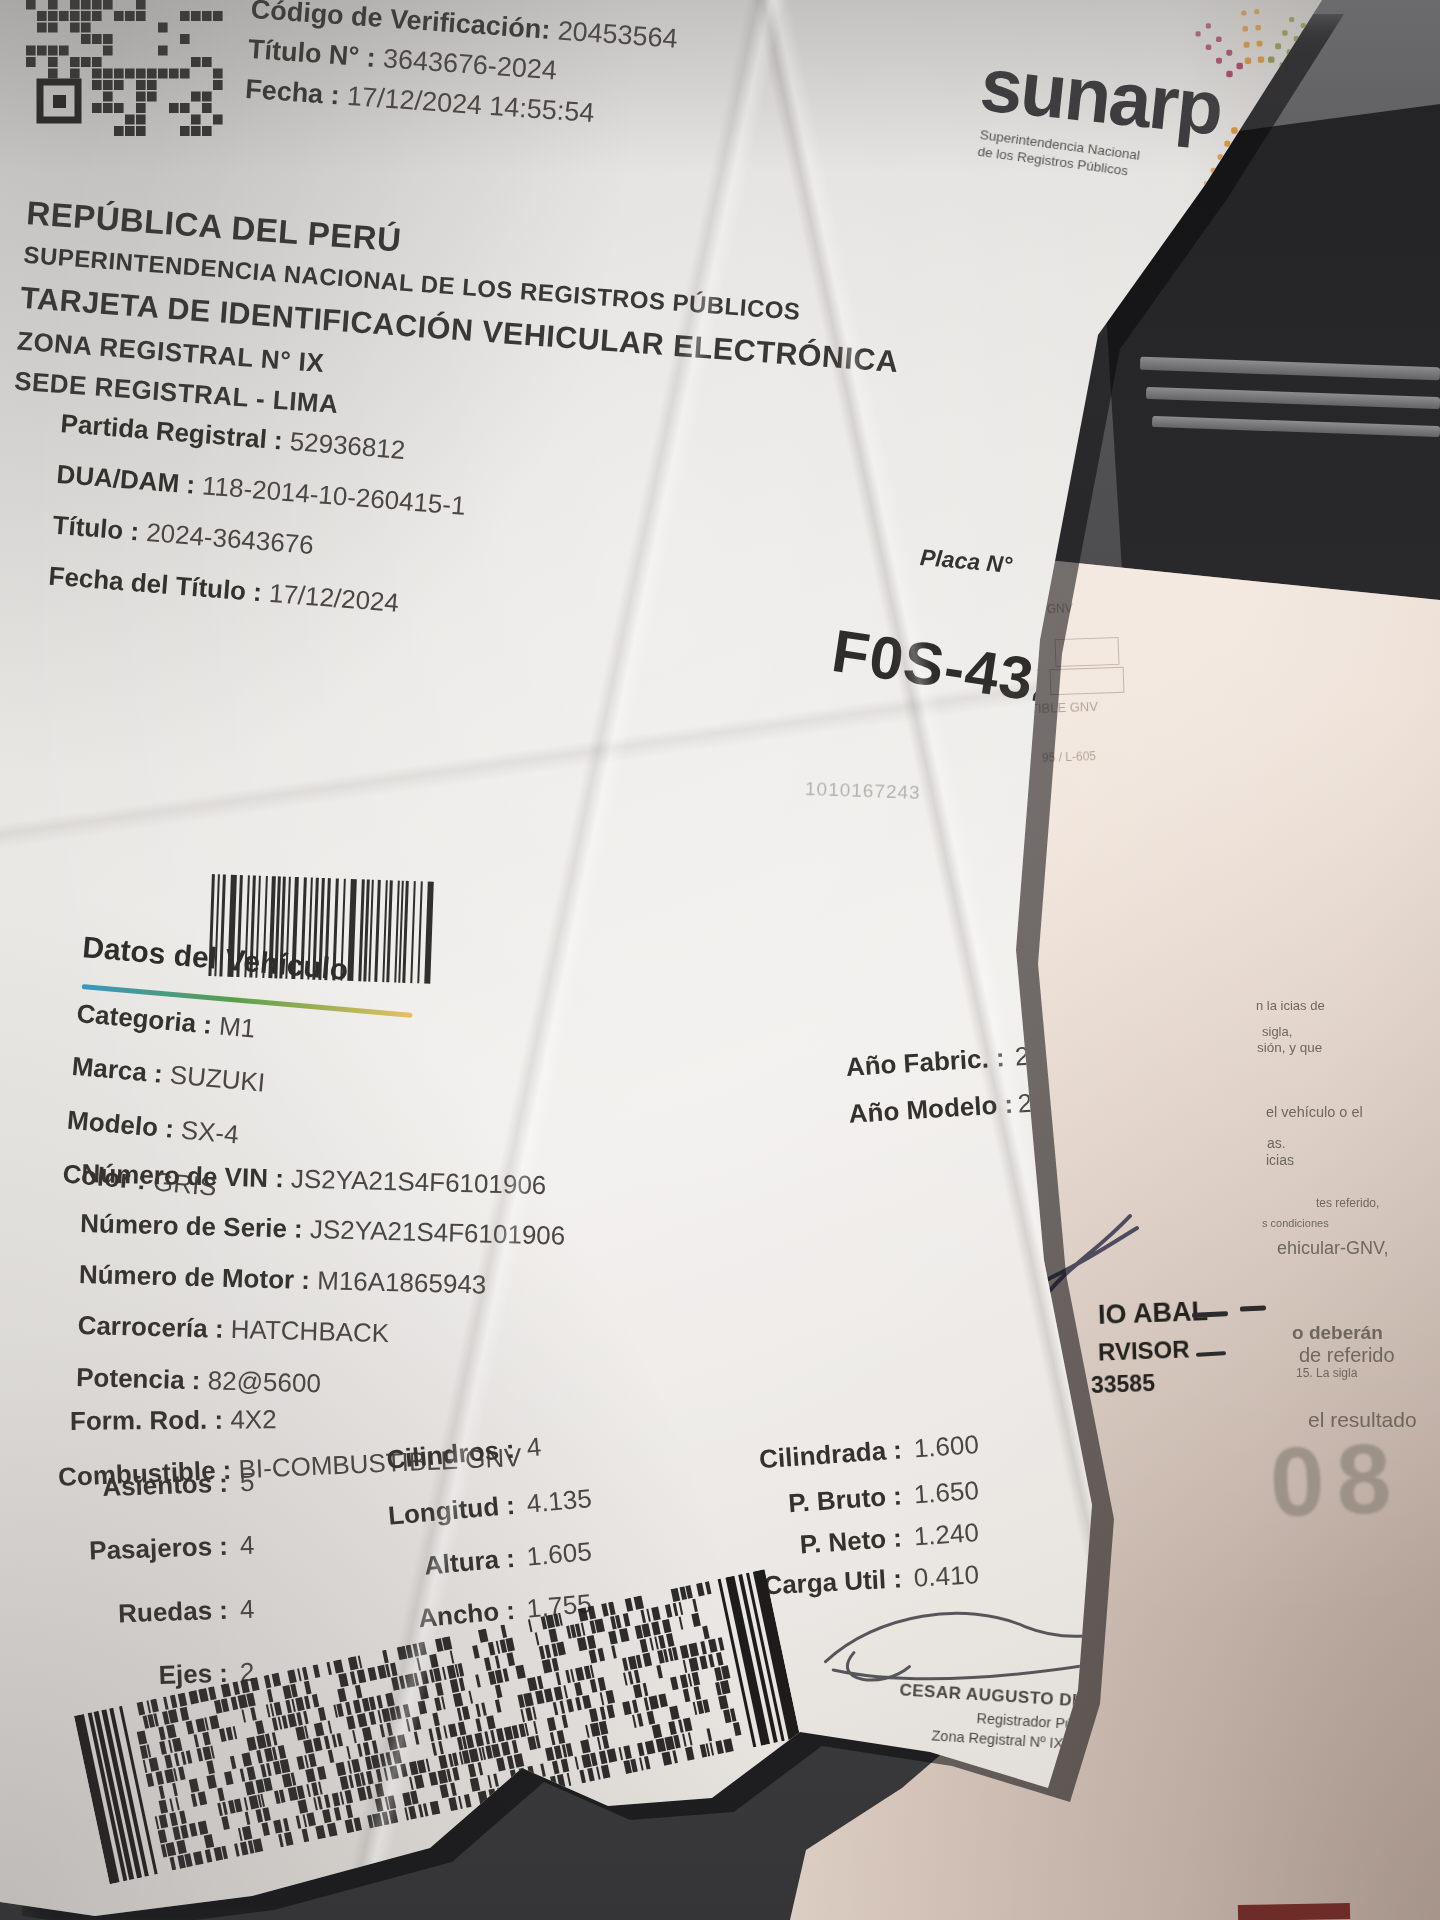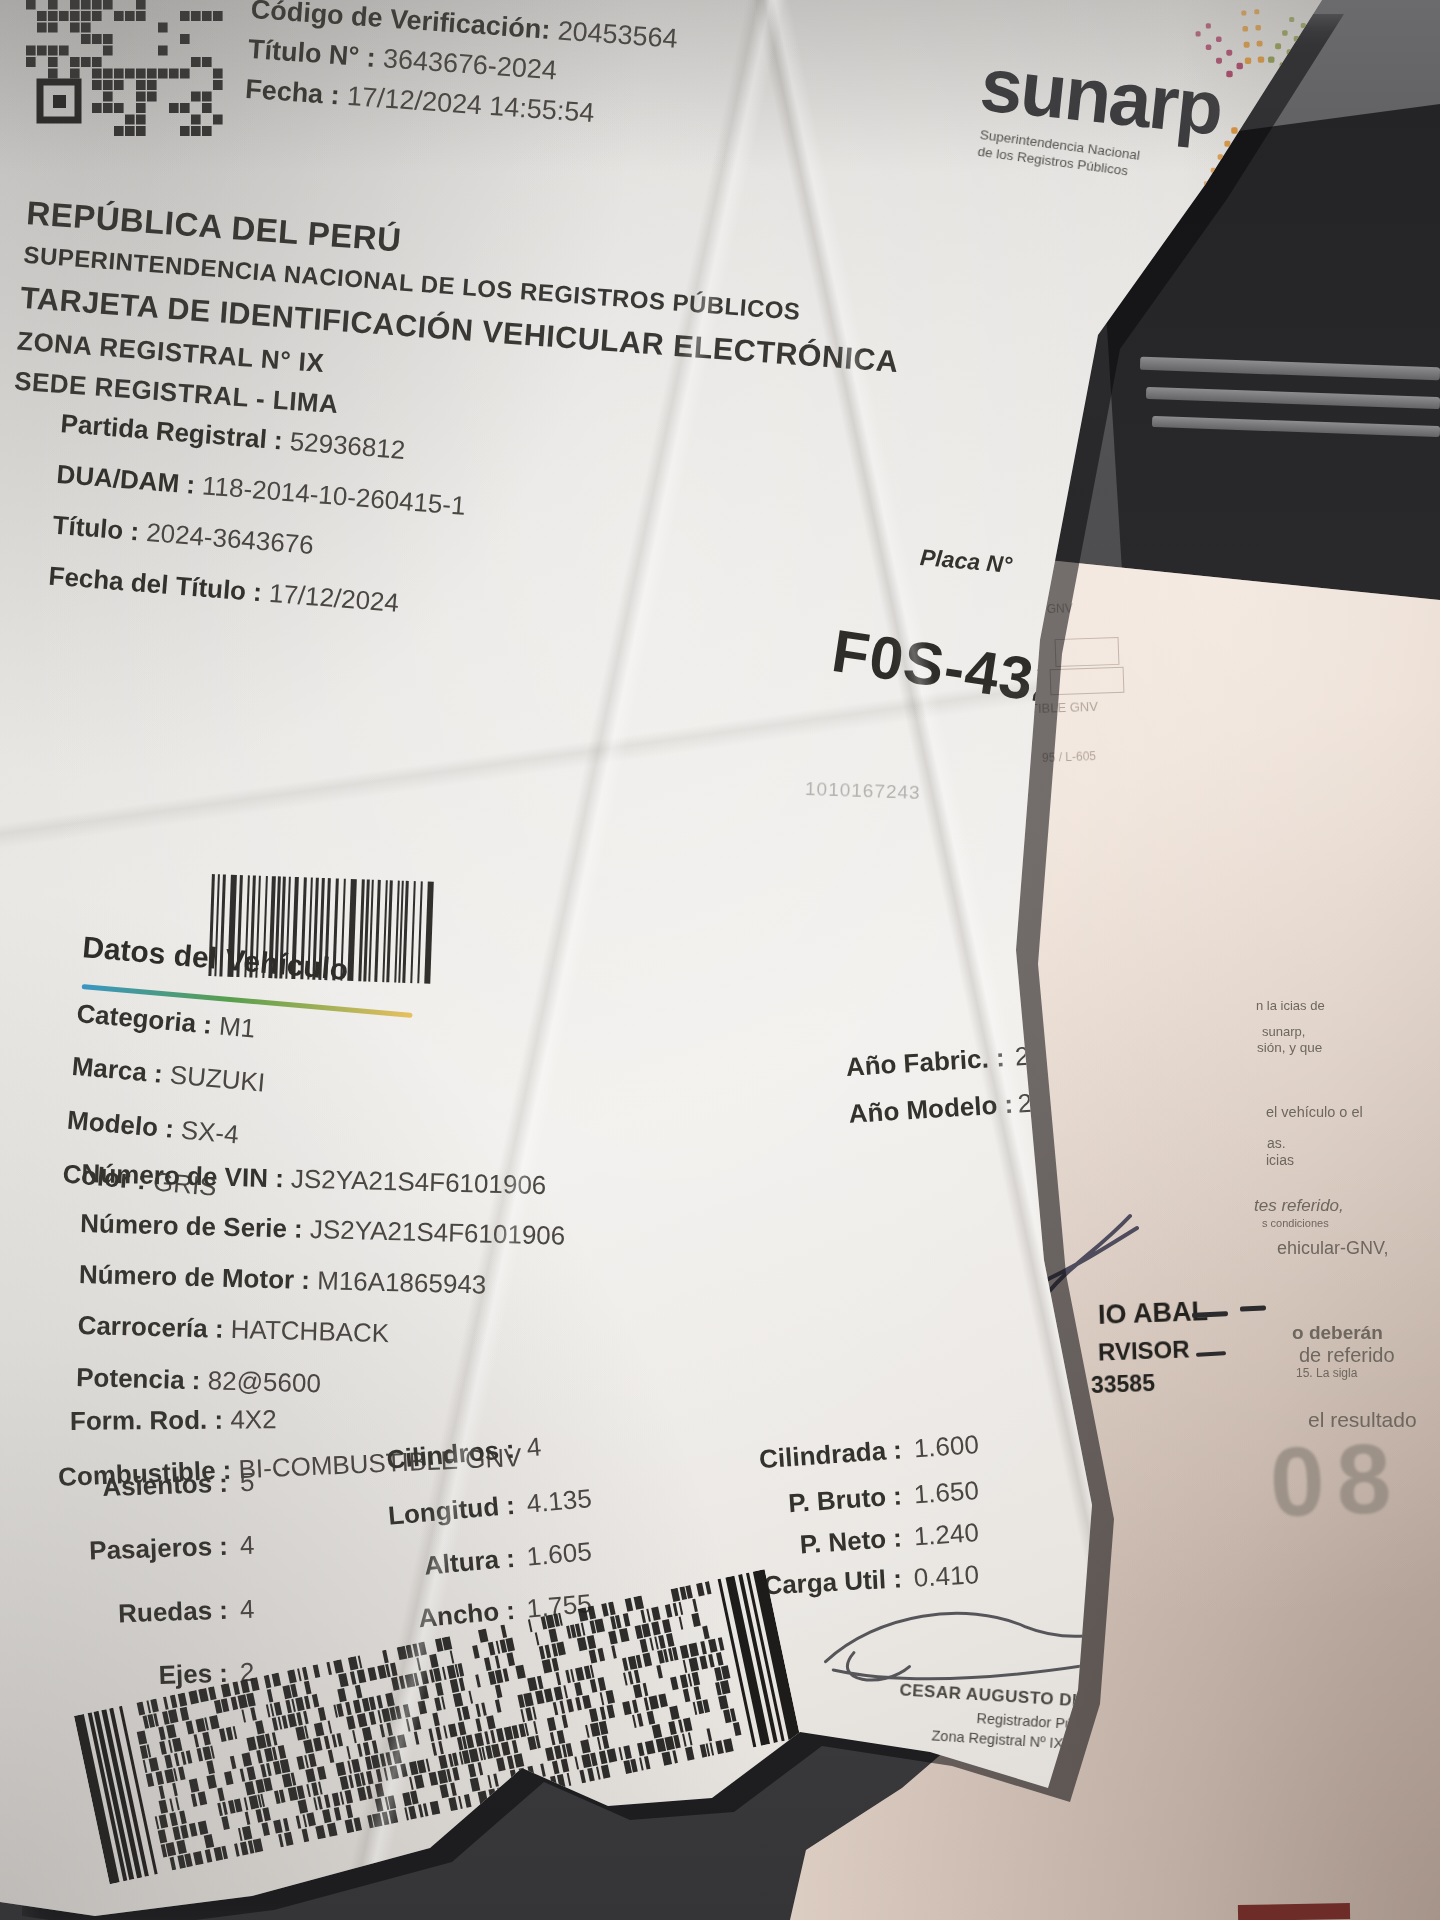--- a/index.html
+++ b/index.html
@@ -72,26 +72,26 @@
   </div>
 
   <div class="bgdoc">
     <span class="frag frag-faint" style="left:1028px;top:602px;font-size:12px;transform:rotate(-2deg);">E - GNV</span>
     <div class="fragbox" style="left:1055px;top:638px;width:62px;height:26px;transform:rotate(-2deg);"></div>
     <div class="fragbox" style="left:1050px;top:668px;width:72px;height:24px;transform:rotate(-2deg);"></div>
     <span class="frag frag-faint" style="left:1030px;top:700px;font-size:13px;transform:rotate(-2deg);">TIBLE GNV</span>
     <span class="frag frag-faint" style="left:1042px;top:750px;font-size:12px;transform:rotate(-2deg);">95 / L-605</span>
 
     <span class="frag" style="left:1256px;top:998px;font-size:13px;">n la icias de</span>
-    <span class="frag" style="left:1262px;top:1024px;font-size:13px;">sunarp,</span>
+    <span class="frag" style="left:1262px;top:1024px;font-size:13px;">sigla,</span>
     <span class="frag" style="left:1257px;top:1040px;font-size:13.5px;">sión, y que</span>
     <span class="frag" style="left:1266px;top:1104px;font-size:14.5px;">el vehículo o el</span>
     <span class="frag" style="left:1267px;top:1135px;font-size:14px;">as.</span>
     <span class="frag" style="left:1266px;top:1152px;font-size:14px;">icias</span>
-    <span class="frag" style="left:1254px;top:1196px;font-size:17px;font-style:italic;">tes referido,</span>
+    <span class="frag" style="left:1316px;top:1196px;font-size:12px;">tes referido,</span>
     <span class="frag" style="left:1262px;top:1217px;font-size:11px;">s condiciones</span>
     <span class="frag" style="left:1277px;top:1238px;font-size:18px;">ehicular-GNV,</span>
     <span class="frag" style="left:1292px;top:1322px;font-size:19px;font-weight:bold;">o deberán</span>
     <span class="frag" style="left:1299px;top:1344px;font-size:20px;">de referido</span>
     <span class="frag" style="left:1296px;top:1366px;font-size:12px;">15. La sigla</span>
     <span class="frag" style="left:1308px;top:1408px;font-size:21px;">el resultado</span>
 
     <svg class="abs" style="left:1025px;top:1208px;" width="120" height="110" viewBox="0 0 120 110">
       <path d="M15,95 C40,60 70,45 105,8 M8,78 C45,62 80,40 112,20" fill="none" stroke="#35354a" stroke-width="4" stroke-linecap="round" opacity=".85"></path>
     </svg>

